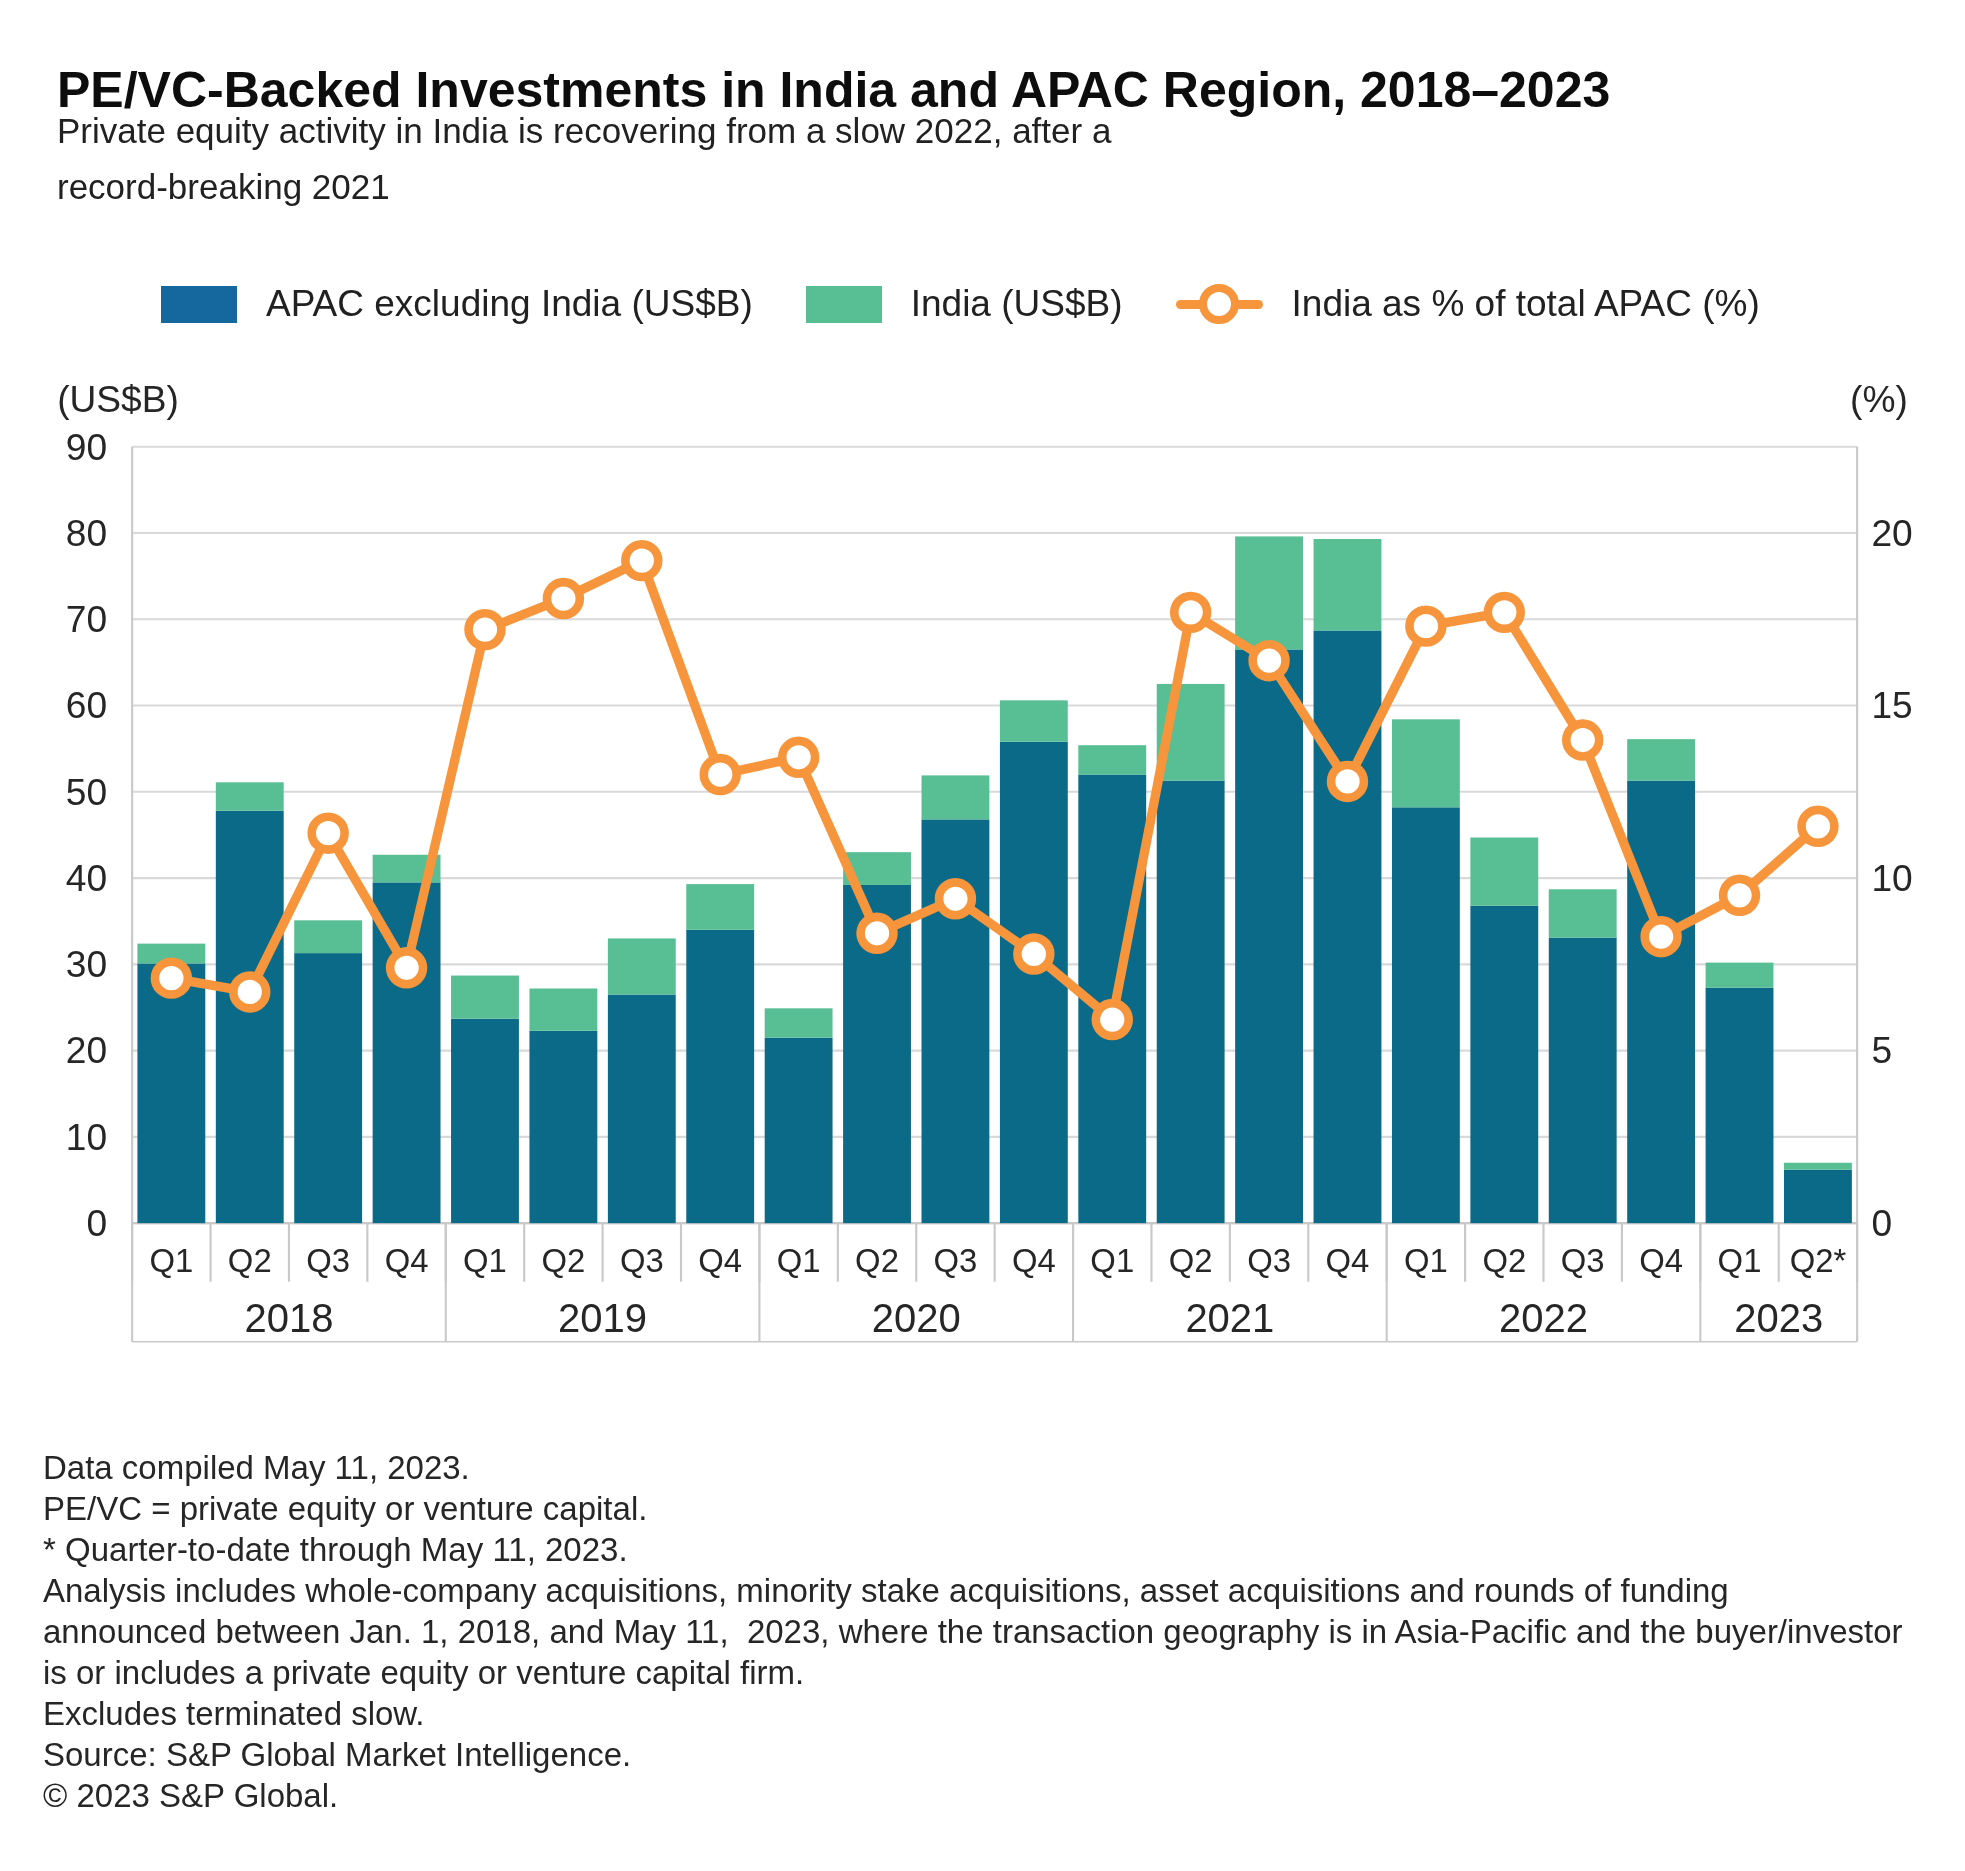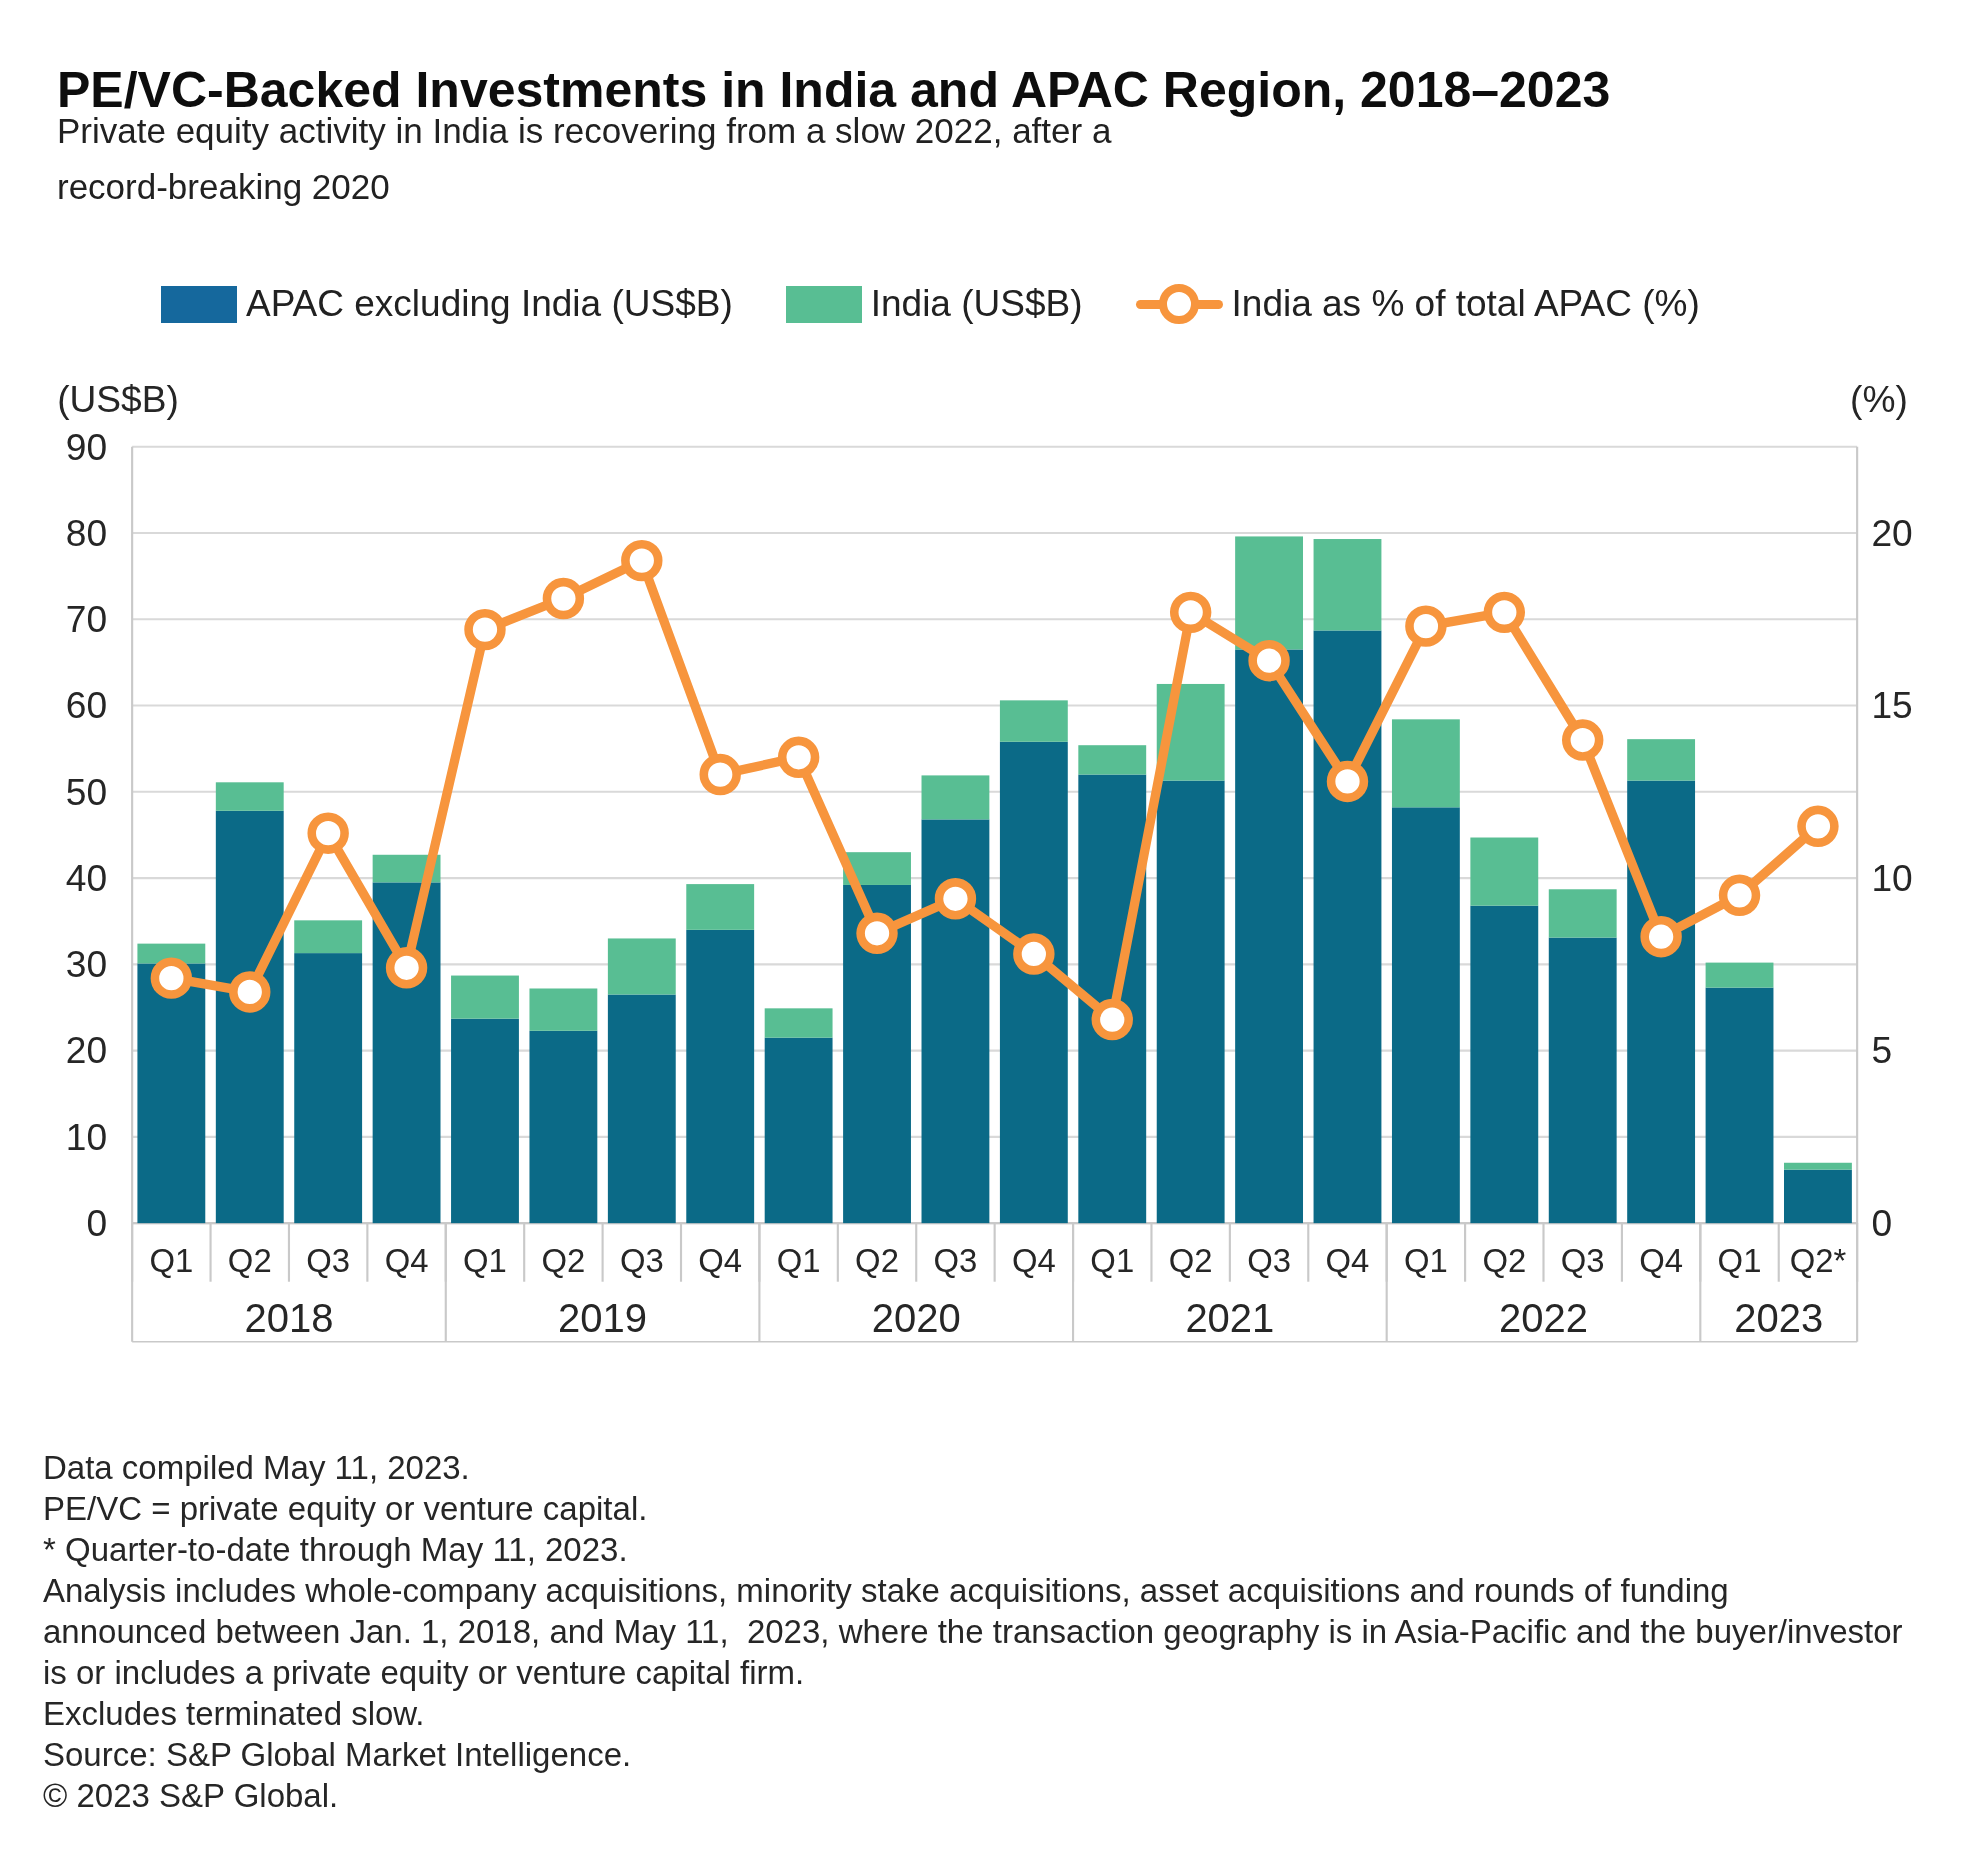--- a/index.html
+++ b/index.html
@@ -1,39 +1,39 @@
 <!DOCTYPE html>
 <html style="font-size:11.4px"><head>
 <meta charset="utf-8">
 <style>
   html,body{margin:0;padding:0;background:#ffffff;}
   body{width:1965px;height:1872px;font-family:"Liberation Sans",sans-serif;}
   .page{position:relative;width:1965px;height:1872px;background:#ffffff;color:#1a1a1a;overflow:hidden;}
   .title{position:absolute;left:57px;top:27px;font-size:50px;font-weight:700;color:#0d0d0d;white-space:nowrap;}
   .subtitle{position:absolute;left:57px;top:103px;font-size:35px;line-height:56px;font-weight:400;color:#212121;}
   .legend{position:absolute;left:161px;top:283px;display:flex;align-items:center;gap:53px;font-size:37px;color:#212121;white-space:nowrap;}
-  .legend-item{display:flex;align-items:center;gap:9px;}
+  .legend-item{display:flex;align-items:center;gap:29px;}
   .swatch{width:76px;height:37px;flex:0 0 auto;}
   .line-swatch{position:relative;width:87px;height:41px;flex:0 0 auto;}
   .line-swatch .bar{position:absolute;left:0;top:16.4px;width:87px;height:9.3px;border-radius:5px;}
   .line-swatch .dot{position:absolute;left:23px;top:0;width:24px;height:24px;border-radius:50%;background:#fff;border-style:solid;border-width:8.6px;}
   #plot{position:absolute;left:0;top:0;width:1965px;height:1872px;}
   .footer{position:absolute;left:43px;top:1447px;font-size:33px;line-height:41px;color:#262626;}
   .footer div{white-space:pre;}
 </style>
 </head>
 <body>
 
 <div class="page">
 
   <h1 class="title">PE/VC-Backed Investments in India and APAC Region, 2018–2023</h1>
 
   <div class="subtitle">
     <div>Private equity activity in India is recovering from a slow 2022, after a</div>
-    <div>record-breaking 2020</div>
+    <div>record-breaking 2021</div>
   </div>
 
   <div class="legend">
     <div class="legend-item">
       <span class="swatch" style="background: rgb(21, 104, 157);"></span>
       <span>APAC excluding India (US$B)</span>
     </div>
     <div class="legend-item">
       <span class="swatch" style="background: rgb(88, 190, 147);"></span>
       <span>India (US$B)</span>

